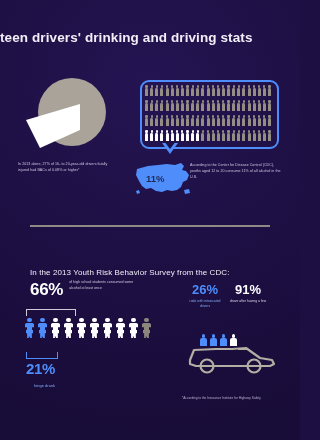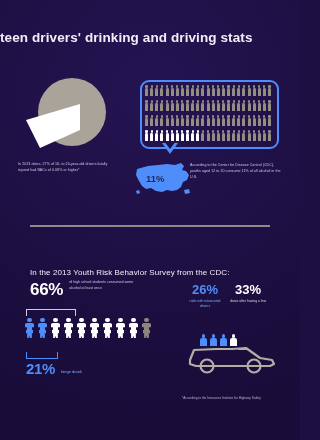--- a/index.html
+++ b/index.html
@@ -83,21 +83,21 @@
   .fig .body{position:absolute;left:0.6px;top:4.6px;width:9.8px;height:8px;
     clip-path:polygon(28% 0,72% 0,100% 22%,100% 58%,76% 58%,76% 100%,24% 100%,24% 58%,0 58%,0 22%);}
   .fig .legs{position:absolute;left:1.8px;top:11.6px;width:7.4px;height:8.4px;
     clip-path:polygon(0 0,42% 0,42% 100%,18% 100%,18% 45%,0 45%, 0 0, 58% 0, 100% 0,100% 45%,82% 45%,82% 100%,58% 100%);}
   .fig.blue .head,.fig.blue .body,.fig.blue .legs{background:#4f8dfb;}
   .fig.white .head,.fig.white .body,.fig.white .legs{background:#ffffff;}
   .fig.gray .head,.fig.gray .body,.fig.gray .legs{background:#8c867d;}
 
   .bracket-bot{position:absolute;left:26px;top:352px;width:30px;height:6px;
      border-left:1.3px solid #4f8dfb;border-right:1.3px solid #4f8dfb;border-bottom:1.3px solid #4f8dfb;}
-  .stat21{position:absolute;left:26px;top:360px;display:flex;align-items:flex-end;gap:6px;}
+  .stat21{position:absolute;left:26px;top:360px;display:flex;align-items:flex-end;gap:6px;flex-direction:column;}
   .num21{font-size:15px;font-weight:bold;color:#4f8dfb;letter-spacing:-.3px;}
   .lbl21{font-size:4px;color:#7fa9f7;padding-bottom:3px;}
 
   
   .car{position:absolute;left:186px;top:336px;width:92px;height:40px;}
   .carpax{position:absolute;left:200px;top:334px;display:flex;gap:3px;}
   .pax{width:7px;height:12px;position:relative;}
   .pax .h{position:absolute;left:1.6px;top:0;width:3.8px;height:3.8px;border-radius:50%;}
   .pax .b{position:absolute;left:0;top:4px;width:7px;height:8px;border-radius:2px 2px 0 0;}
   .pax.blue .h,.pax.blue .b{background:#4f8dfb;}
@@ -553,21 +553,21 @@
     <div class="big">66%</div>
     <div class="smalltxt">of high school students consumed some alcohol at least once</div>
   </div>
 
   <div class="stat22">
     <div class="num-blue">26%</div>
     <div class="sub-blue">rode with intoxicated drivers</div>
   </div>
 
   <div class="stat10">
-    <div class="num-white">33%</div>
+    <div class="num-white">91%</div>
     <div class="sub-white">drove after having a few</div>
   </div>
 
   <div class="bracket-top"></div>
   <div class="people" id="peopleRow">
       <div class="fig blue">
         <div class="head"></div>
         <div class="body"></div>
         <div class="legs"></div>
       </div>

